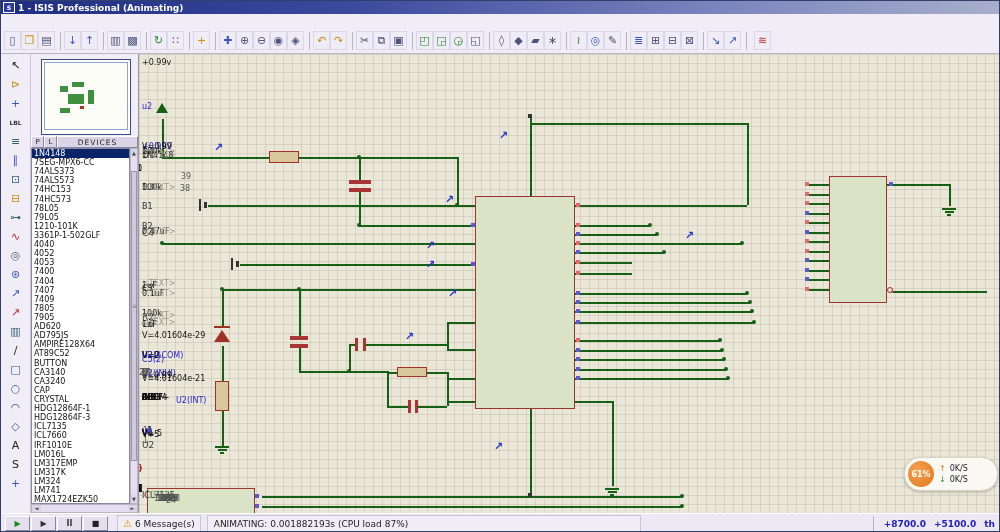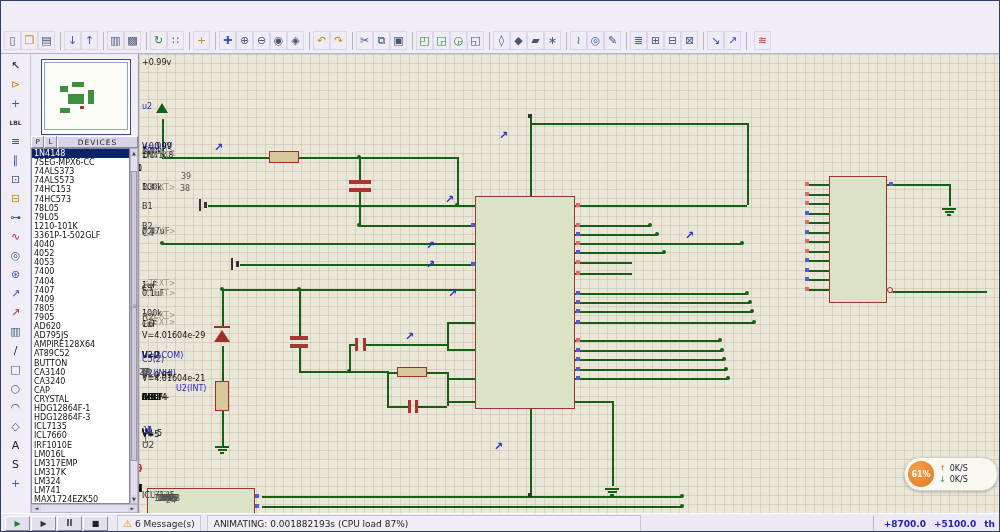--- a/index.html
+++ b/index.html
@@ -103,20 +103,24 @@
      border-radius:16px;box-shadow:0 1px 3px rgba(0,0,0,.25);display:flex;align-items:center;z-index:60;}
   #pill-circle{width:26px;height:26px;border-radius:50%;background:radial-gradient(circle at 35% 35%,#f5a050,#e2761c);
      color:#fff;font-size:8px;display:flex;align-items:center;justify-content:center;margin-left:3px;font-weight:bold;}
   .pill-rows{display:flex;flex-direction:column;margin-left:5px;font-size:8px;line-height:11px;color:#223;}
   .pill-row{display:flex;gap:4px;align-items:center;}
 </style>
 </head>
 <body>
 
 <div id="root">
+  <div id="titlebar">
+    <span id="appicon">S</span>
+    <span>1 - ISIS Professional (Animating)</span>
+  </div>
   <div id="toolbar">
       <div class="tgroup">
         <div class="tbtn">▯</div>
         <div class="tbtn yellow">❒</div>
         <div class="tbtn">▤</div>
       </div>
       <div class="tsep"></div>
       <div class="tgroup">
         <div class="tbtn blue">↓</div>
         <div class="tbtn blue">↑</div>
@@ -459,21 +463,21 @@
         <div class="lbl probe" style="top: 86px;">+0.99V</div>
         <div class="lbl pval" style="top: 86px;">V=0.99</div>
         <div class="lbl probe" style="top: 313px;">U2(INHI)</div>
         <div class="lbl pval" style="top: 315px;">V=0.99</div>
         <div class="lbl probe" style="top: 371px;">u0</div>
         <div class="lbl pval" style="top: 374px;">V=5</div>
         <div class="lbl probe" style="top: 295px;">U2</div>
         <div class="lbl pval" style="top: 295px;">V=2</div>
         <div class="lbl probe" style="top: 295px;">U2(ACOM)</div>
         <div class="lbl pval" style="top: 295px;">V=0</div>
-        <div class="lbl probe" style="top: 328px; padding-left: 34px;">U2(INT)</div>
+        <div class="lbl probe" style="top: 340px; padding-left: 34px;">U2(INT)</div>
         <div class="lbl pval" style="top: 318px;">V=4.01604e-21</div>
         <div class="lbl probe" style="top: 299px;">C5(2)</div>
         <div class="lbl pval" style="top: 275px;">V=4.01604e-29</div>
         <div class="lbl probe" style="top: 370px;">u1</div>
         <div class="lbl pval" style="top: 373px;">V=-5</div>
         <div class="lbl probe" style="top: 46px;">u2</div>
         <div class="lbl net" style="top: 146px;">B1</div>
         <div class="lbl net" style="top: 166px;">B2</div>
         <div class="lbl pname" style="top: 337px;">INHI</div>
         <div class="lbl pname" style="top: 337px;">INLO</div>

